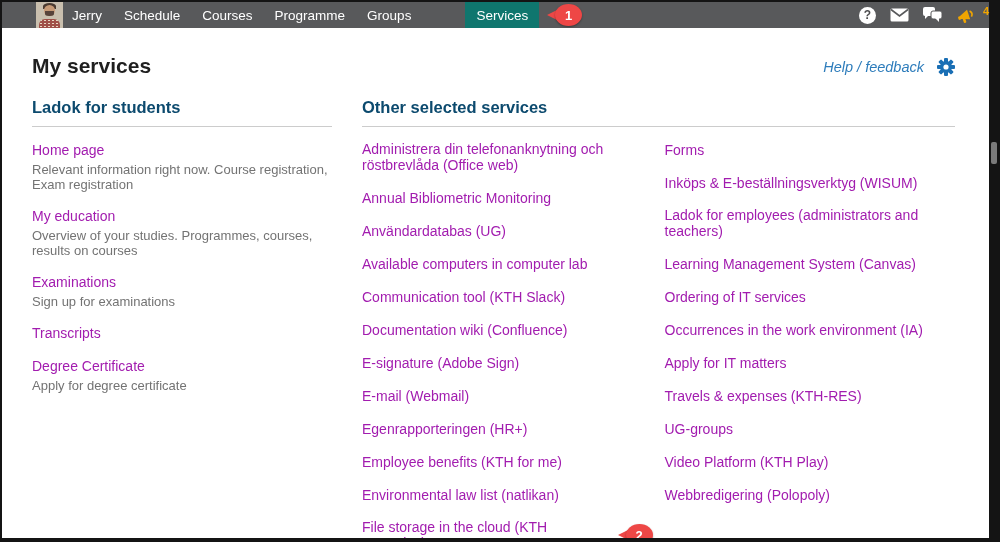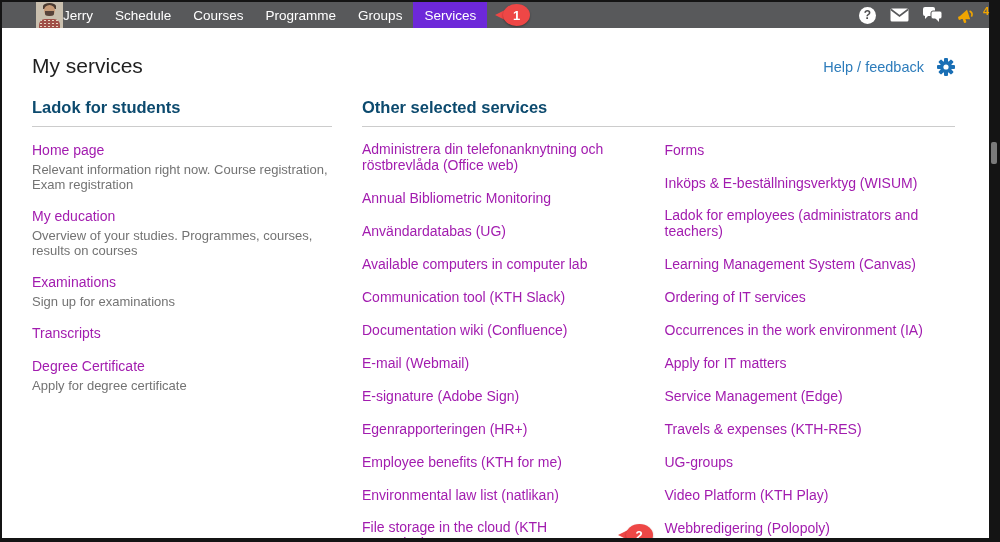--- a/index.html
+++ b/index.html
@@ -8,40 +8,40 @@
   
   .topbar{position:absolute;top:2px;left:2px;right:11px;height:26px;background:#58595b;
           display:flex;align-items:stretch;color:#fff;}
   .avatar{width:27px;height:26px;margin-left:34px;background:#c9bfae;position:relative;overflow:hidden;flex:none;}
   .avatar .head{position:absolute;top:3px;left:8px;width:11px;height:11px;border-radius:50%;background:#c79a76;}
   .avatar .hair{position:absolute;top:1px;left:7px;width:13px;height:6px;border-radius:50% 50% 0 0;background:#4a3a30;}
   .avatar .beard{position:absolute;top:9px;left:9px;width:9px;height:5px;border-radius:0 0 45% 45%;background:#57433a;}
   .avatar .shirt{position:absolute;bottom:0;left:3px;width:21px;height:9px;border-radius:6px 6px 0 0;
                  background:#a05048;background-image:radial-gradient(#e8d7c2 1px,transparent 1px);background-size:4px 3px;}
   .tb-item{display:flex;align-items:center;padding:0 11px;font-size:13.5px;cursor:pointer;}
-  .tb-item.active{background:#6d28d9;}
-  .tb-user{padding-left:0;}
+  .tb-item.active{background:#0f766e;margin-left:43px;}
+  .tb-user{padding-left:9px;}
   .tb-spacer{flex:1;}
   .tb-icons{display:flex;align-items:center;gap:14px;margin-right:14px;}
   .icon-help{width:17px;height:17px;border-radius:50%;background:#fff;color:#4d4d4f;font-size:12px;font-weight:bold;
              display:flex;align-items:center;justify-content:center;cursor:pointer;}
   .notif-count{color:#f0a500;font-size:11px;font-weight:bold;align-self:flex-start;margin:3px 0 0 -8px;}
   
   .callout{display:flex;align-items:center;flex:none;}
   .callout .tail{width:0;height:0;border-top:7px solid transparent;border-bottom:7px solid transparent;
                  border-right:14px solid #ee4746;margin-right:-6px;}
   .callout .circle{width:27px;height:22px;border-radius:50%;background:#ee4746;color:#fff;font-size:13px;
                    font-weight:bold;display:flex;align-items:center;justify-content:center;box-shadow:0 1px 2px rgba(0,0,0,.35);}
   .topbar .callout{align-self:center;margin-left:8px;}
   
   .page{position:absolute;top:28px;left:2px;right:11px;bottom:4px;background:#fff;padding:26px 34px 0 30px;overflow:hidden;}
   .page-header{display:flex;align-items:flex-start;justify-content:space-between;margin-bottom:20px;}
-  .page-title{font-size:21px;font-weight:400;color:#1f1f1f;margin:0;}
+  .page-title{font-size:21px;font-weight:700;color:#1f1f1f;margin:0;}
   .header-right{display:flex;align-items:center;gap:13px;margin-top:4px;}
-  .help-link{color:#2d7cbb;font-size:14.5px;text-decoration:none;cursor:pointer;}
+  .help-link{color:#2d7cbb;font-size:14.5px;text-decoration:none;cursor:pointer;font-style:italic;}
   .gear{cursor:pointer;display:block;}
   .content{display:flex;}
   .left-col{width:300px;flex:none;}
   .right-area{flex:1;margin-left:30px;}
   .col-heading{font-size:16.5px;font-weight:bold;color:#0c4a6e;margin:0 0 9px 0;}
   .rule{border:none;border-top:1px solid #ccc;margin:0 0 14px 0;}
   .svc-link{color:#a21caf;font-size:14px;line-height:16px;text-decoration:none;cursor:pointer;display:inline-block;}
   .left-item{margin-bottom:15px;}
   .left-item .desc{font-size:13px;line-height:15px;color:#737373;margin-top:3px;}
   .section-2{margin-top:27px;}
@@ -152,43 +152,42 @@
         <hr class="rule">
         <div class="cols">
 
           <div class="svc-col">
             <div class="svc-item"><a class="svc-link">Administrera din telefonanknytning och röstbrevlåda (Office web)</a></div>
             <div class="svc-item"><a class="svc-link">Annual Bibliometric Monitoring</a></div>
             <div class="svc-item"><a class="svc-link">Användardatabas (UG)</a></div>
             <div class="svc-item"><a class="svc-link">Available computers in computer lab</a></div>
             <div class="svc-item"><a class="svc-link">Communication tool (KTH Slack)</a></div>
             <div class="svc-item"><a class="svc-link">Documentation wiki (Confluence)</a></div>
+            <div class="svc-item"><a class="svc-link">E-signature (Adobe Sign)</a></div>
             <div class="svc-item"><a class="svc-link">E-mail (Webmail)</a></div>
-            <div class="svc-item"><a class="svc-link">E-signature (Adobe Sign)</a></div>
             <div class="svc-item"><a class="svc-link">Egenrapporteringen (HR+)</a></div>
             <div class="svc-item"><a class="svc-link">Employee benefits (KTH for me)</a></div>
             <div class="svc-item"><a class="svc-link">Environmental law list (natlikan)</a></div>
             <div class="svc-item with-badge">
               <a class="svc-link">File storage in the cloud (KTH OneDrive)</a>
               <div class="callout">
                 <div class="tail"></div>
                 <div class="circle">2</div>
               </div>
             </div>
           </div>
 
           <div class="svc-col">
             <div class="svc-item"><a class="svc-link">Forms</a></div>
             <div class="svc-item"><a class="svc-link">Inköps &amp; E-beställningsverktyg (WISUM)</a></div>
             <div class="svc-item"><a class="svc-link">Ladok for employees (administrators and teachers)</a></div>
             <div class="svc-item"><a class="svc-link">Learning Management System (Canvas)</a></div>
             <div class="svc-item"><a class="svc-link">Ordering of IT services</a></div>
             <div class="svc-item"><a class="svc-link">Occurrences in the work environment (IA)</a></div>
             <div class="svc-item"><a class="svc-link">Apply for IT matters</a></div>
-            <div class="svc-item"><a class="svc-link">Service Management (Edge)</a></div>
             <div class="svc-item"><a class="svc-link">Travels &amp; expenses (KTH-RES)</a></div>
             <div class="svc-item"><a class="svc-link">UG-groups</a></div>
             <div class="svc-item"><a class="svc-link">Video Platform (KTH Play)</a></div>
             <div class="svc-item"><a class="svc-link">Webbredigering (Polopoly)</a></div>
           </div>
 
         </div>
       </div>
 
     </div>

